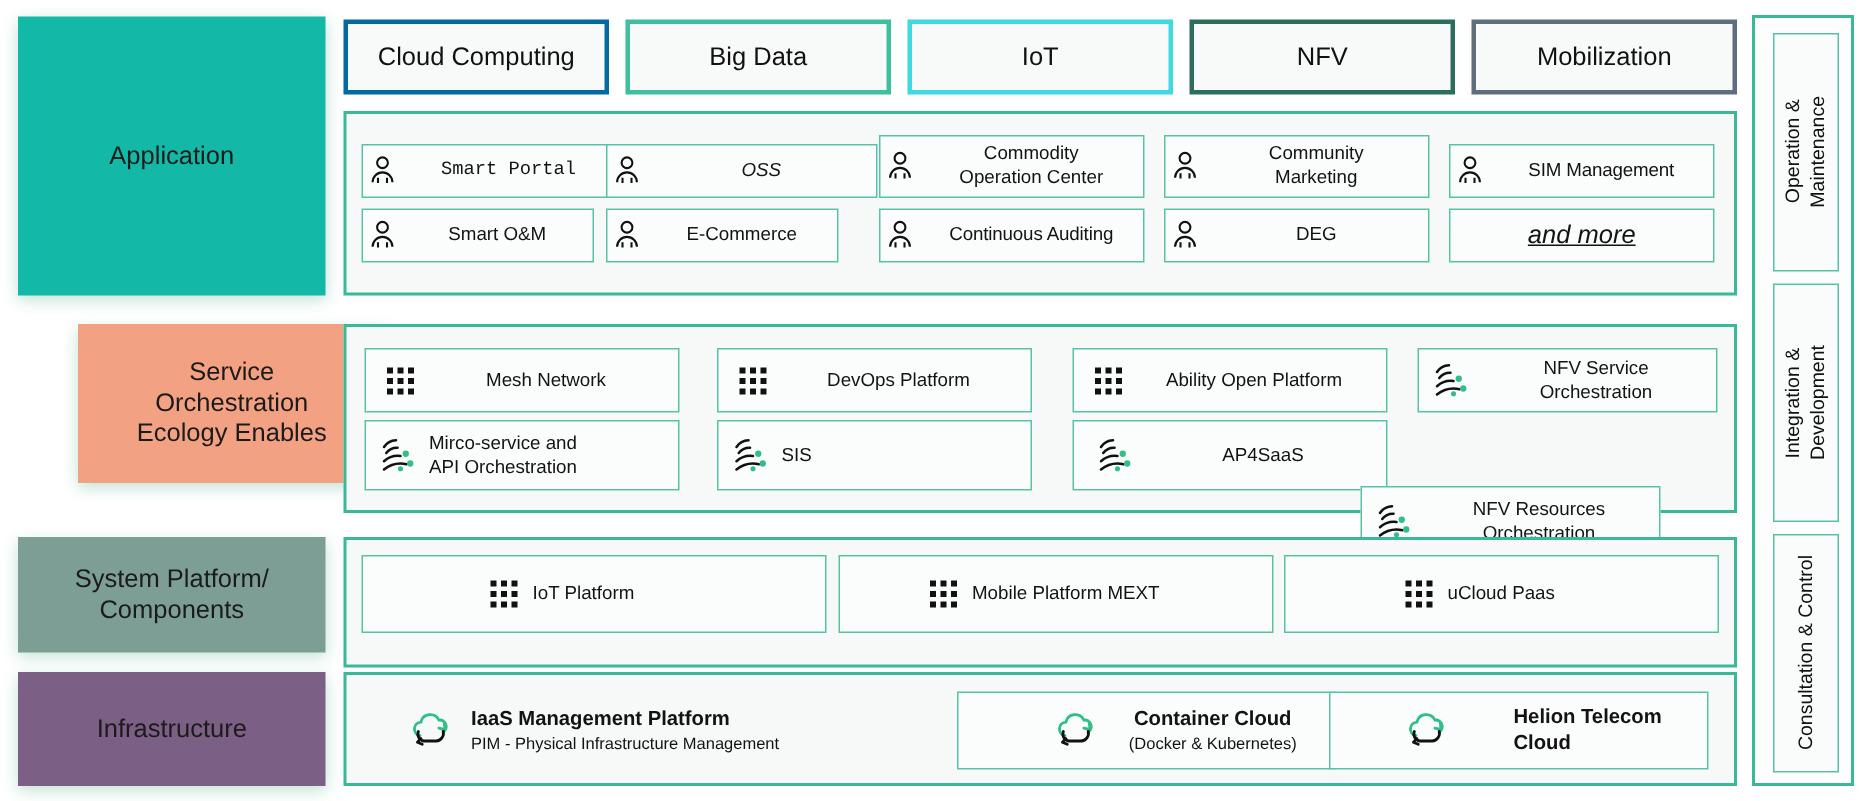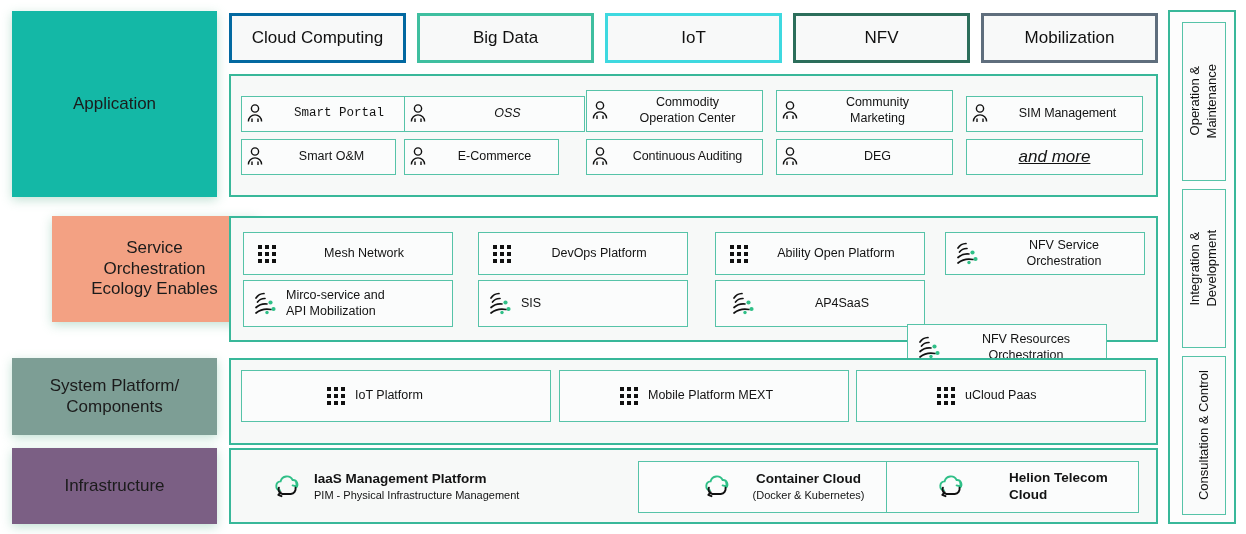--- a/index.html
+++ b/index.html
@@ -307,21 +307,21 @@
               <path d="M19 19.5A18 18 0 0 0 4 23"></path>
             </g>
             <g fill="#2fbf87">
               <circle cx="18.5" cy="12.5" r="2.1"></circle>
               <circle cx="21.5" cy="19" r="2.1"></circle>
               <circle cx="15" cy="22.5" r="1.7"></circle>
             </g>
           </svg>
       </span>
       <span class="lbl left" style="padding-left:4px;">Mirco-service and
-API Mobilization</span>
+API Orchestration</span>
     </div>
     <div class="item abs" style="left:247px;top:62px;width:210px;height:47px;">
       <span class="ico" style="margin-left:8px;">
         <svg width="30" height="28" viewBox="0 0 30 28">
             <g fill="none" stroke="#111" stroke-width="1.7" stroke-linecap="round">
               <path d="M12 3.5A10 10 0 0 0 4 8"></path>
               <path d="M13 8.5A9 9 0 0 0 5.5 12"></path>
               <path d="M15 14A14 14 0 0 0 4 17.5"></path>
               <path d="M19 19.5A18 18 0 0 0 4 23"></path>
             </g>

